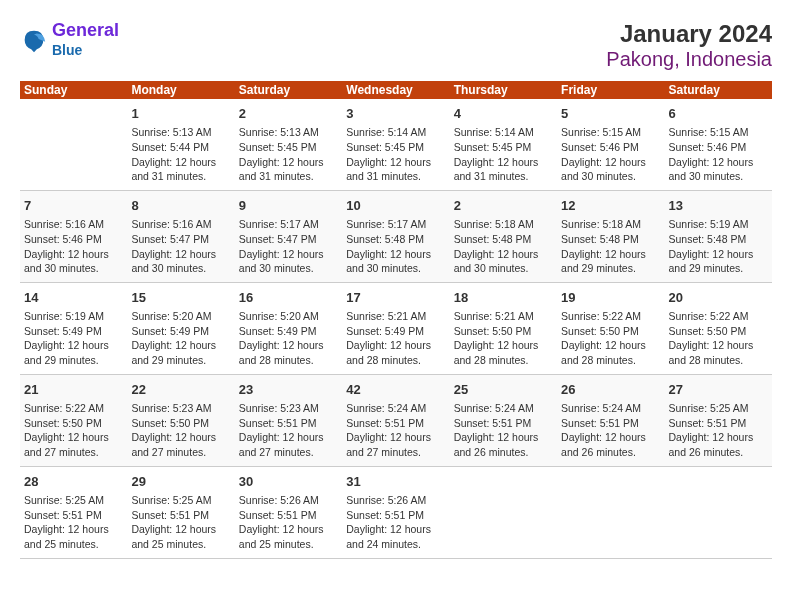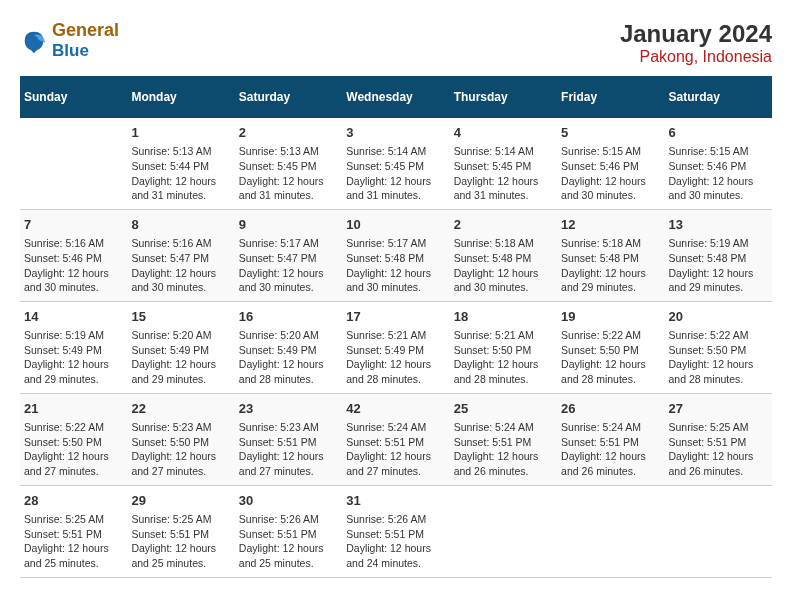--- a/index.html
+++ b/index.html
@@ -27,33 +27,33 @@
     }
     .title-area {
       text-align: right;
     }
     .main-title {
       font-size: 24px;
       font-weight: bold;
       color: #333;
     }
     .subtitle {
-      font-size: 16px;
-      color: #b91c1c;
+      font-size: 20px;
+      color: #701a75;
       text-align: right;
     }
     table {
       width: 100%;
       border-collapse: collapse;
       font-size: 11px;
     }
     thead tr th {
-      background-color: #0c4a6e;
+      background-color: #c2410c;
       color: #fff;
-      padding: 14px 4px;
+      padding: 2px 4px;
       text-align: left;
       font-size: 12px;
       font-weight: bold;
     }
     tbody tr {
       border-bottom: 1px solid #ccc;
     }
     tbody tr:nth-child(even) {
       background-color: #f9f9f9;
     }
@@ -80,22 +80,22 @@
 </head>
 <body>
 
 <div class="header">
   <div class="logo">
     <svg class="logo-icon" viewBox="0 0 30 30">
       <path d="M15 5 Q25 5 25 15 Q25 22 18 25 L15 28 L12 25 Q5 22 5 15 Q5 5 15 5Z" fill="#1a6aad"></path>
       <path d="M18 8 Q26 8 27 17 L20 14 Q19 10 15 9Z" fill="#4fa0e0"></path>
     </svg>
     <div>
-      <span style="font-size:18px;font-weight:bold;color:#a16207;">General</span><br>
-      <span style="font-size:17px;font-weight:bold;color:#1a6aad;">Blue</span>
+      <span style="font-size:18px;font-weight:bold;color:#6d28d9;">General</span><br>
+      <span style="font-size:14px;font-weight:bold;color:#1a6aad;">Blue</span>
     </div>
   </div>
   <div class="title-area">
     <div class="main-title">January 2024</div>
     <div class="subtitle">Pakong, Indonesia</div>
   </div>
 </div>
 
 <table>
   <thead>

